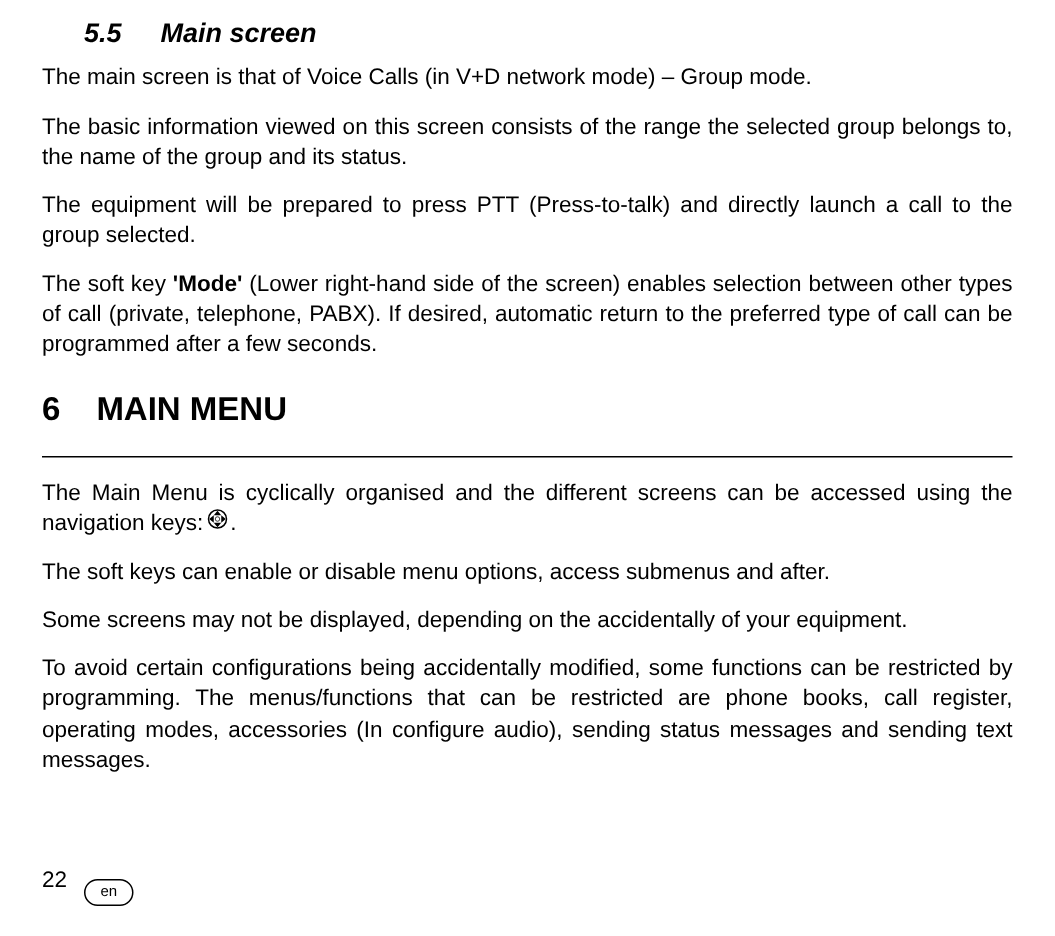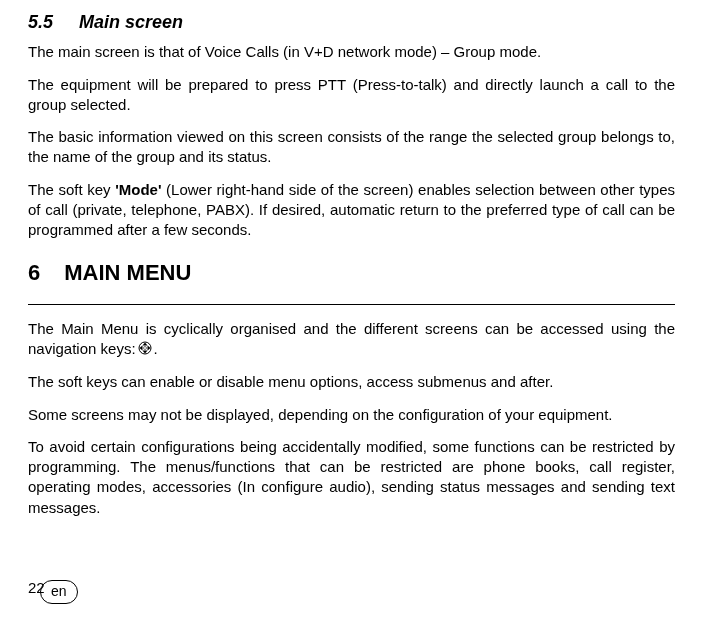--- a/index.html
+++ b/index.html
@@ -18,20 +18,21 @@
       line-height: 1.35;
     }
     .section-heading {
       font-weight: bold;
       font-style: italic;
       font-size: 18px;
       margin-bottom: 8px;
     }
     .section-heading .num {
       margin-right: 26px;
+      margin-left: 28px;
     }
     .para {
       text-align: justify;
       margin-bottom: 12px;
     }
     .bold {
       font-weight: bold;
     }
     .chapter-heading {
       font-weight: bold;
@@ -54,47 +55,47 @@
       vertical-align: middle;
       margin: 0 2px;
     }
     .page-num {
       text-align: left;
       margin-top: 60px;
       font-size: 15px;
     }
     .lang-badge {
       position: absolute;
-      left: 12px;
+      left: 28px;
       bottom: 10px;
       border: 1px solid black;
       border-radius: 12px;
       padding: 1px 10px 2px 10px;
-      font-size: 14px;
+      font-size: 10px;
       font-family: Arial, sans-serif;
     }
     .page-wrap {
       position: relative;
       width: 100%;
       height: 100%;
     }
   </style>
 </head>
 <body>
 <div class="page-wrap">
 
 <div class="section-heading">
   <span class="num">5.5</span><span>Main screen</span>
 </div>
 
 <div class="para">The main screen is that of Voice Calls (in V+D network mode) – Group mode.</div>
 
+<div class="para">The basic information viewed on this screen consists of the range the selected group belongs to, the name of the group and its status.</div>
+
 <div class="para">The equipment will be prepared to press PTT (Press-to-talk) and directly launch a call to the group selected.</div>
-
-<div class="para">The basic information viewed on this screen consists of the range the selected group belongs to, the name of the group and its status.</div>
 
 <div class="para">
   <span>The soft key </span><span class="bold">'Mode'</span><span> (Lower right-hand side of the screen) enables selection between other types of call (private, telephone, PABX). If desired, automatic return to the preferred type of call can be programmed after a few seconds.</span>
 </div>
 
 <div class="chapter-heading">
   <span class="cnum">6</span><span>MAIN MENU</span>
 </div>
 
 
@@ -104,21 +105,21 @@
           <polygon points="7,1.5 4.5,4.5 9.5,4.5" fill="black"></polygon>
           <polygon points="7,12.5 4.5,9.5 9.5,9.5" fill="black"></polygon>
           <polygon points="1.5,7 4.5,4.5 4.5,9.5" fill="black"></polygon>
           <polygon points="12.5,7 9.5,4.5 9.5,9.5" fill="black"></polygon>
           <circle cx="7" cy="7" r="1.5" fill="white" stroke="black" stroke-width="0.5"></circle>
         </svg></span><span>.</span>
 </div>
 
 <div class="para">The soft keys can enable or disable menu options, access submenus and after.</div>
 
-<div class="para">Some screens may not be displayed, depending on the configuration of your equipment.</div>
+<div class="para">Some screens may not be displayed, depending on the accidentally of your equipment.</div>
 
 <div class="para">To avoid certain configurations being accidentally modified, some functions can be restricted by programming. The menus/functions that can be restricted are phone books, call register, operating modes, accessories (In configure audio), sending status messages and sending text messages.</div>
 
 <div class="page-num">22</div>
 
 <div class="lang-badge">en</div>
 
 </div>
 
 </body></html>

